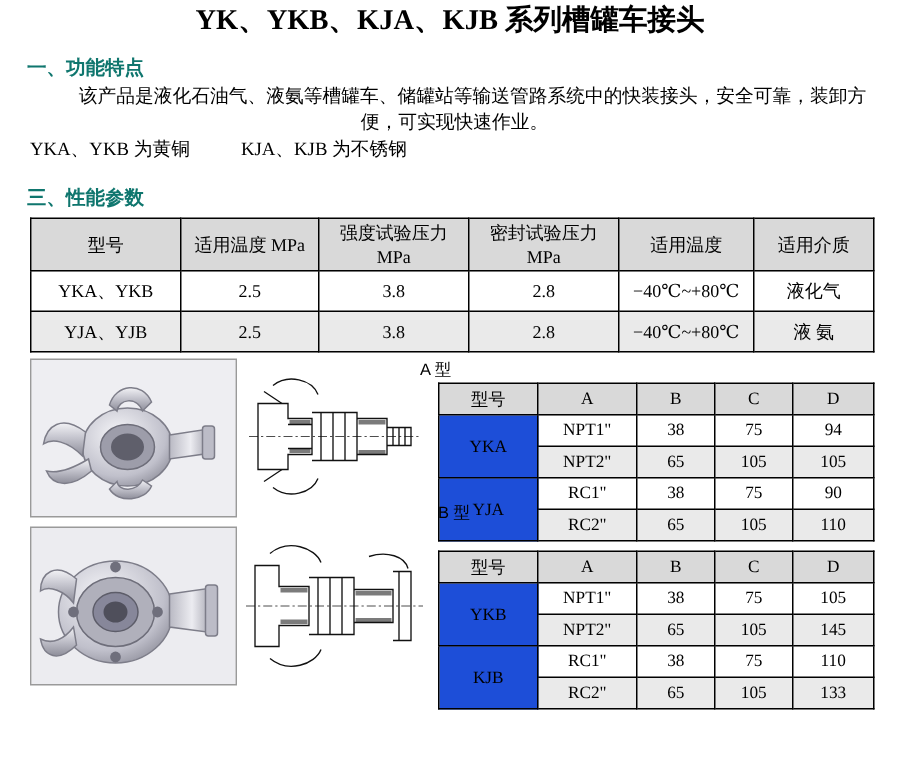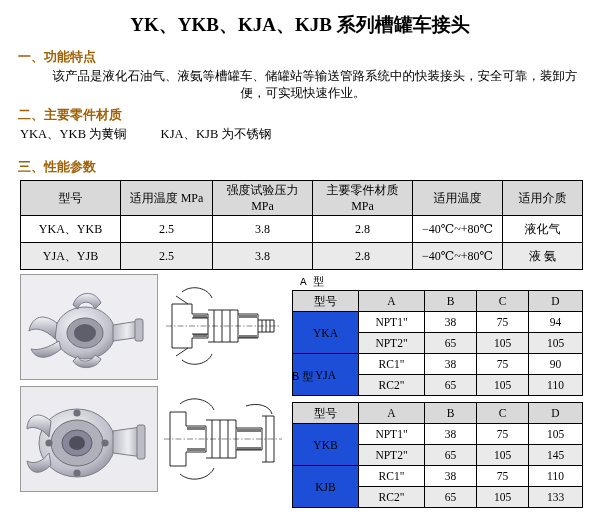--- a/index.html
+++ b/index.html
@@ -20,26 +20,25 @@
     height: 516px;
     position: relative;
     box-sizing: border-box;
     padding: 0;
   }
   .title {
     text-align: center;
     font-size: 19px;
     font-weight: bold;
     letter-spacing: 0px;
-    padding-top: 12px;
     padding-bottom: 6px;
     font-family: "Liberation Serif", "DejaVu Serif", serif;
   }
   .section-head {
-    color: #a16207;
+    color: #0f766e;
     font-weight: bold;
     font-size: 13px;
     margin: 4px 0 2px 18px;
     font-family: "Liberation Sans", sans-serif;
   }
   .para {
     font-size: 12.5px;
     line-height: 17px;
     margin: 0 14px 0 20px;
     text-indent: 0;
@@ -146,42 +145,41 @@
 </head>
 <body>
 
 <div class="page">
 
   <div class="title">YK、YKB、KJA、KJB 系列槽罐车接头</div>
 
   <div class="section-head">一、功能特点</div>
   <div class="para indent">该产品是液化石油气、液氨等槽罐车、储罐站等输送管路系统中的快装接头，安全可靠，装卸方便，可实现快速作业。</div>
 
-  <div class="section-head">二、主要零件材质</div>
   <div class="matline">
     <span>YKA、YKB 为黄铜</span><span class="gap"></span><span>KJA、KJB 为不锈钢</span>
   </div>
 
   <div class="section-head">三、性能参数</div>
 
   <table class="perf">
     <colgroup>
       <col style="width:100px">
       <col style="width:92px">
       <col style="width:100px">
       <col style="width:100px">
       <col style="width:90px">
       <col style="width:80px">
     </colgroup>
     <tbody>
         <tr class="head">
       <td>型号</td>
       <td>适用温度 MPa</td>
       <td>强度试验压力 MPa</td>
-      <td>主要零件材质 MPa</td>
+      <td>密封试验压力 MPa</td>
       <td>适用温度</td>
       <td>适用介质</td>
     </tr>
     <tr class="row-a">
       <td>YKA、YKB</td>
       <td>2.5</td>
       <td>3.8</td>
       <td>2.8</td>
       <td>−40℃~+80℃</td>
       <td>液化气</td>
@@ -302,21 +300,21 @@
         </g>
         <g fill="#111" opacity="0.55">
           <rect x="25" y="41" width="18" height="3"></rect>
           <rect x="25" y="62" width="18" height="3"></rect>
           <rect x="75" y="43" width="24" height="3"></rect>
           <rect x="75" y="61" width="24" height="3"></rect>
         </g>
       </svg>
     </div>
 
-    <div class="type-label" style="left:300px; top:0px;font-family:Liberation Mono, monospace;">A 型</div>
+    <div class="type-label" style="left:280px; top:0px;">A 型</div>
 
     <table class="dim tblA">
       <colgroup>
         <col style="width:66px">
           <col style="width:66px">
           <col style="width:52px">
           <col style="width:52px">
           <col style="width:54px">
       </colgroup>
       <tbody>

